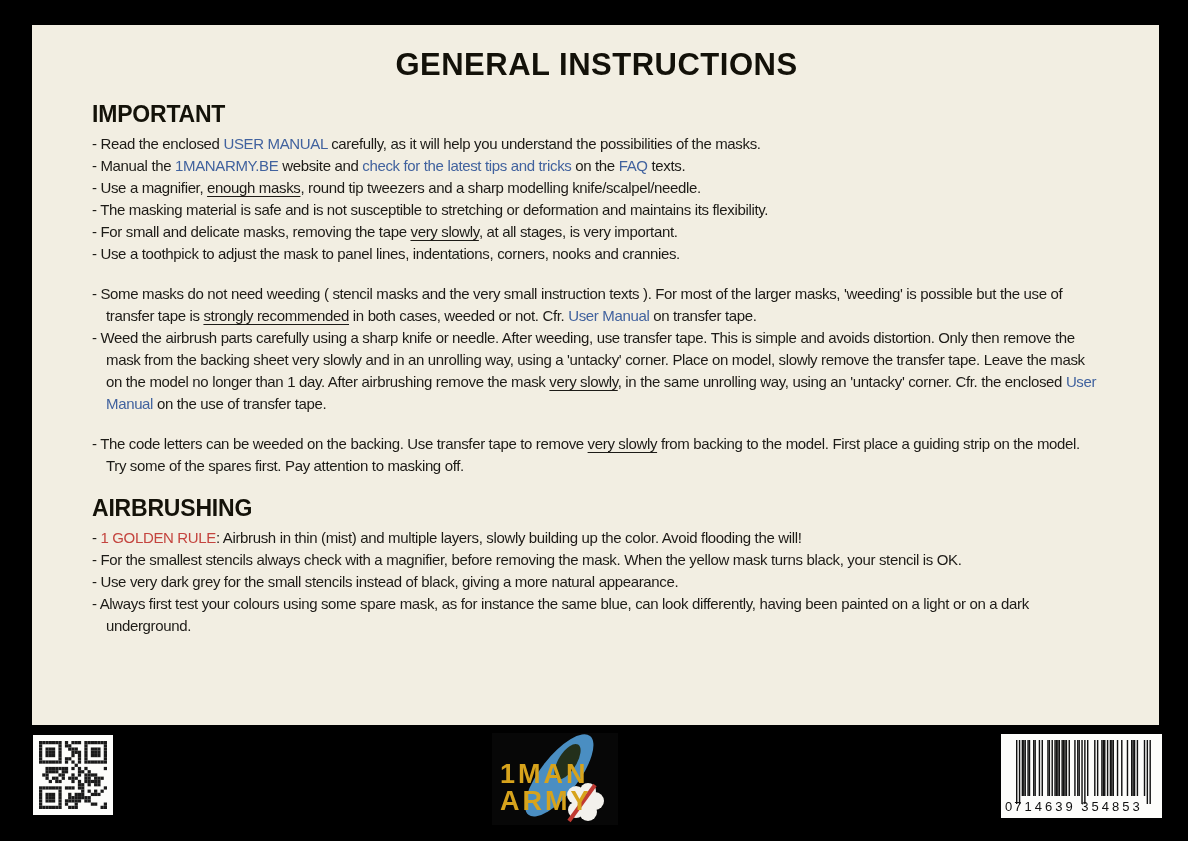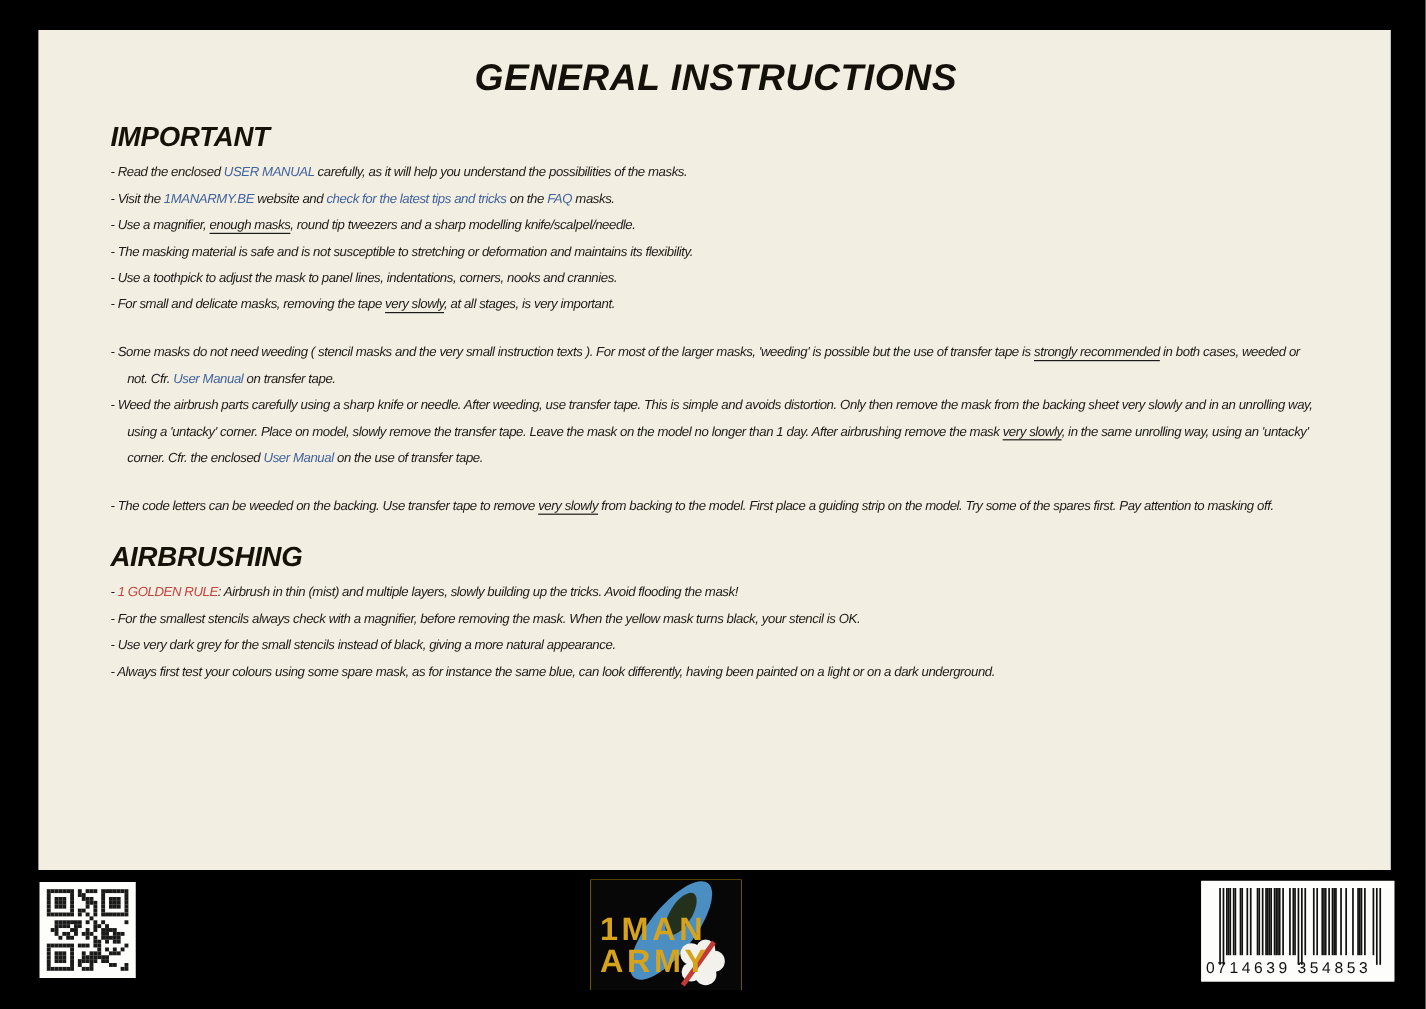--- a/index.html
+++ b/index.html
@@ -13,36 +13,35 @@
     width:1188px;height:841px;position:relative;overflow:hidden;
     background:#000;
     font-family:"Liberation Sans", sans-serif;
     color:var(--text);
   }
   .card{
     position:absolute;left:32px;top:25px;width:1127px;height:700px;
     background:var(--card);
     box-sizing:border-box;
     padding:22px 58px 0 60px;
-    font-style:italic;
   }
   h1.title{
     margin:0 0 8px 0;
     text-align:center;
     font-size:31px;font-weight:700;letter-spacing:.5px;
     color:#131109;
   }
   .section{margin-top:18px;}
   .section h2{
     margin:0 0 5px 0;
     font-size:23px;font-weight:700;letter-spacing:-.2px;
     color:#141209;
   }
   .bullet{
-    font-size:11px;line-height:22px;letter-spacing:-.35px;
+    font-size:15px;line-height:22px;letter-spacing:-.35px;
     padding-left:14px;text-indent:-14px;
     font-weight:500;
   }
   .bullet .link{color:var(--link);}
   .bullet .u{text-decoration:underline;text-underline-offset:3px;}
   .bullet .red{color:var(--red);}
   
   .qr-box{
     position:absolute;left:33px;top:735px;width:80px;height:80px;
     background:#fdfdfb;
@@ -59,36 +58,36 @@
 </style>
 </head>
 <body>
 
 <div class="card">
   <h1 class="title">GENERAL INSTRUCTIONS</h1>
   <div id="sections">
       <div class="section">
         <h2>IMPORTANT</h2>
         <div class="bullet"><span>- </span><span>Read the enclosed </span><span class="link">USER MANUAL</span><span> carefully, as it will help you understand the possibilities of the masks.</span></div>
-        <div class="bullet"><span>- </span><span>Visit the </span><span class="link">1MANARMY.BE</span><span> website and </span><span class="link">check for the latest tips and tricks</span><span> on the </span><span class="link">FAQ</span><span> masks.</span></div>
+        <div class="bullet"><span>- </span><span>Manual the </span><span class="link">1MANARMY.BE</span><span> website and </span><span class="link">check for the latest tips and tricks</span><span> on the </span><span class="link">FAQ</span><span> texts.</span></div>
         <div class="bullet"><span>- </span><span>Use a magnifier, </span><span class="u">enough masks</span><span>, round tip tweezers and a sharp modelling knife/scalpel/needle.</span></div>
         <div class="bullet"><span>- </span><span>The masking material is safe and is not susceptible to stretching or deformation and maintains its flexibility.</span></div>
+        <div class="bullet"><span>- </span><span>For small and delicate masks, removing the tape </span><span class="u">very slowly</span><span>, at all stages, is very important.</span></div>
         <div class="bullet"><span>- </span><span>Use a toothpick to adjust the mask to panel lines, indentations, corners, nooks and crannies.</span></div>
-        <div class="bullet"><span>- </span><span>For small and delicate masks, removing the tape </span><span class="u">very slowly</span><span>, at all stages, is very important.</span></div>
       </div>
       <div class="section">
         <div class="bullet"><span>- </span><span>Some masks do not need weeding ( stencil masks and the very small instruction texts ). For most of the larger masks, 'weeding' is possible but the use of transfer tape is </span><span class="u">strongly recommended</span><span> in both cases, weeded or not. Cfr. </span><span class="link">User Manual</span><span> on transfer tape.</span></div>
         <div class="bullet"><span>- </span><span>Weed the airbrush parts carefully using a sharp knife or needle. After weeding, use transfer tape. This is simple and avoids distortion. Only then remove the mask from the backing sheet very slowly and in an unrolling way, using a 'untacky' corner. Place on model, slowly remove the transfer tape. Leave the mask on the model no longer than 1 day. After airbrushing remove the mask </span><span class="u">very slowly</span><span>, in the same unrolling way, using an 'untacky' corner. Cfr. the enclosed </span><span class="link">User Manual</span><span> on the use of transfer tape.</span></div>
       </div>
       <div class="section">
         <div class="bullet"><span>- </span><span>The code letters can be weeded on the backing. Use transfer tape to remove </span><span class="u">very slowly</span><span> from backing to the model. First place a guiding strip on the model. Try some of the spares first. Pay attention to masking off.</span></div>
       </div>
       <div class="section">
         <h2>AIRBRUSHING</h2>
-        <div class="bullet"><span>- </span><span class="red">1 GOLDEN RULE</span><span>: Airbrush in thin (mist) and multiple layers, slowly building up the tricks. Avoid flooding the mask!</span></div>
+        <div class="bullet"><span>- </span><span class="red">1 GOLDEN RULE</span><span>: Airbrush in thin (mist) and multiple layers, slowly building up the color. Avoid flooding the will!</span></div>
         <div class="bullet"><span>- </span><span>For the smallest stencils always check with a magnifier, before removing the mask. When the yellow mask turns black, your stencil is OK.</span></div>
         <div class="bullet"><span>- </span><span>Use very dark grey for the small stencils instead of black, giving a more natural appearance.</span></div>
         <div class="bullet"><span>- </span><span>Always first test your colours using some spare mask, as for instance the same blue, can look differently, having been painted on a light or on a dark underground.</span></div>
       </div>
     </div>
 </div>
 
 <div class="qr-box">
   <svg id="qr-svg" width="80" height="80" viewBox="0 0 80 80">
       <rect x="0" y="0" width="80" height="80" fill="#fdfdfb"></rect>

